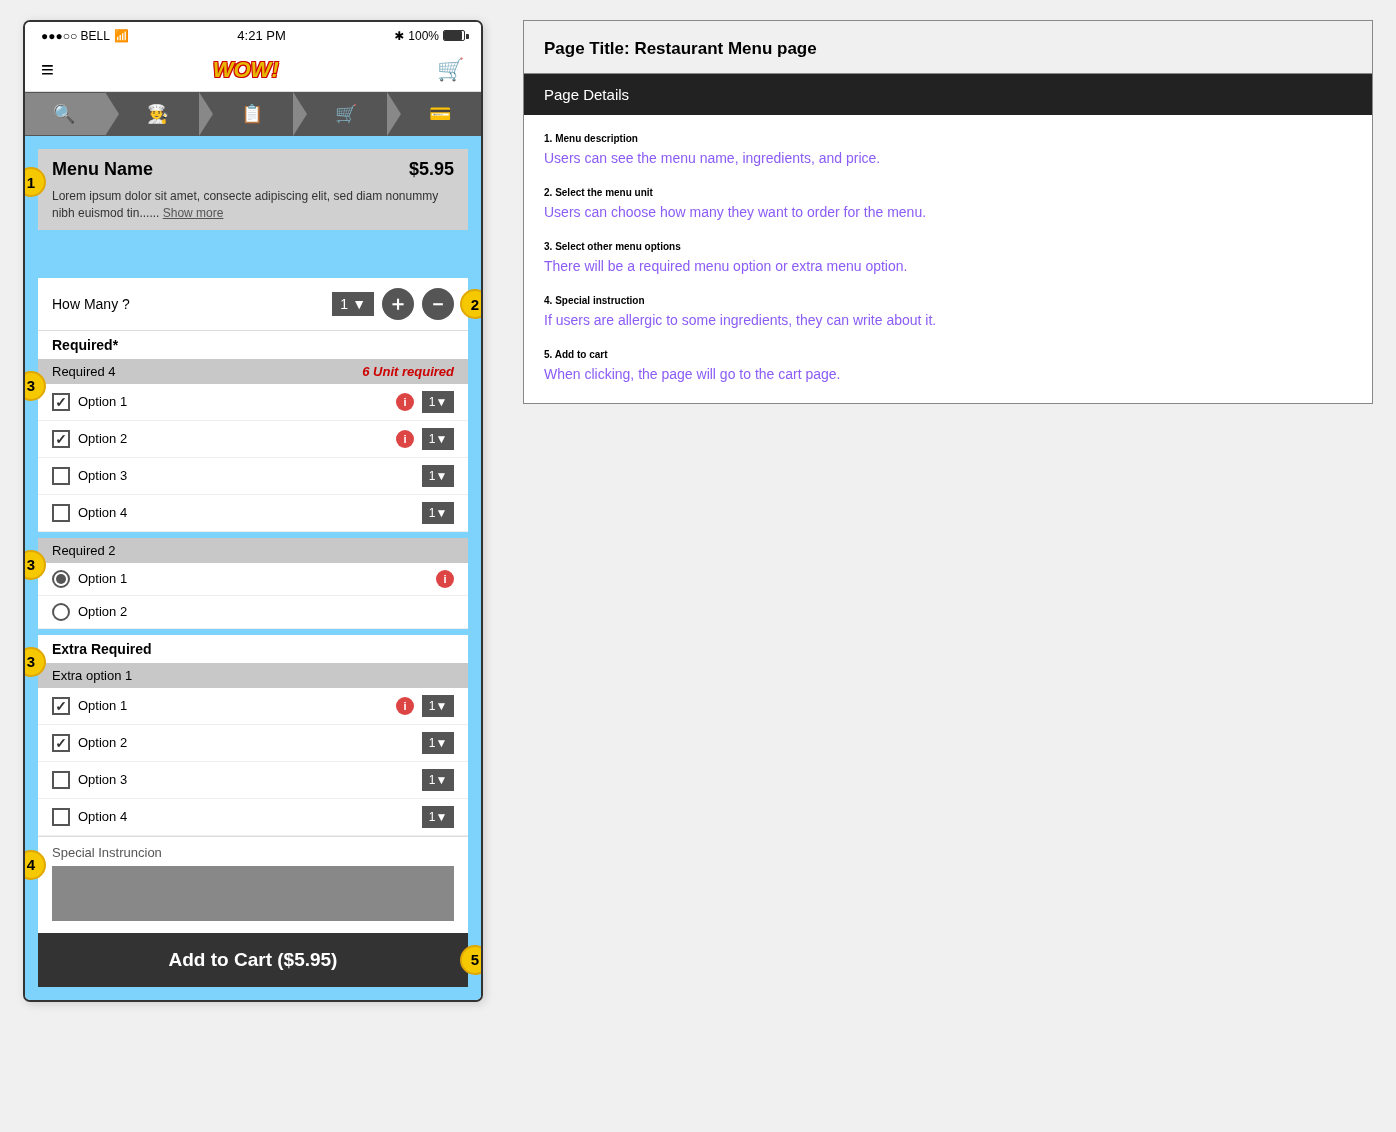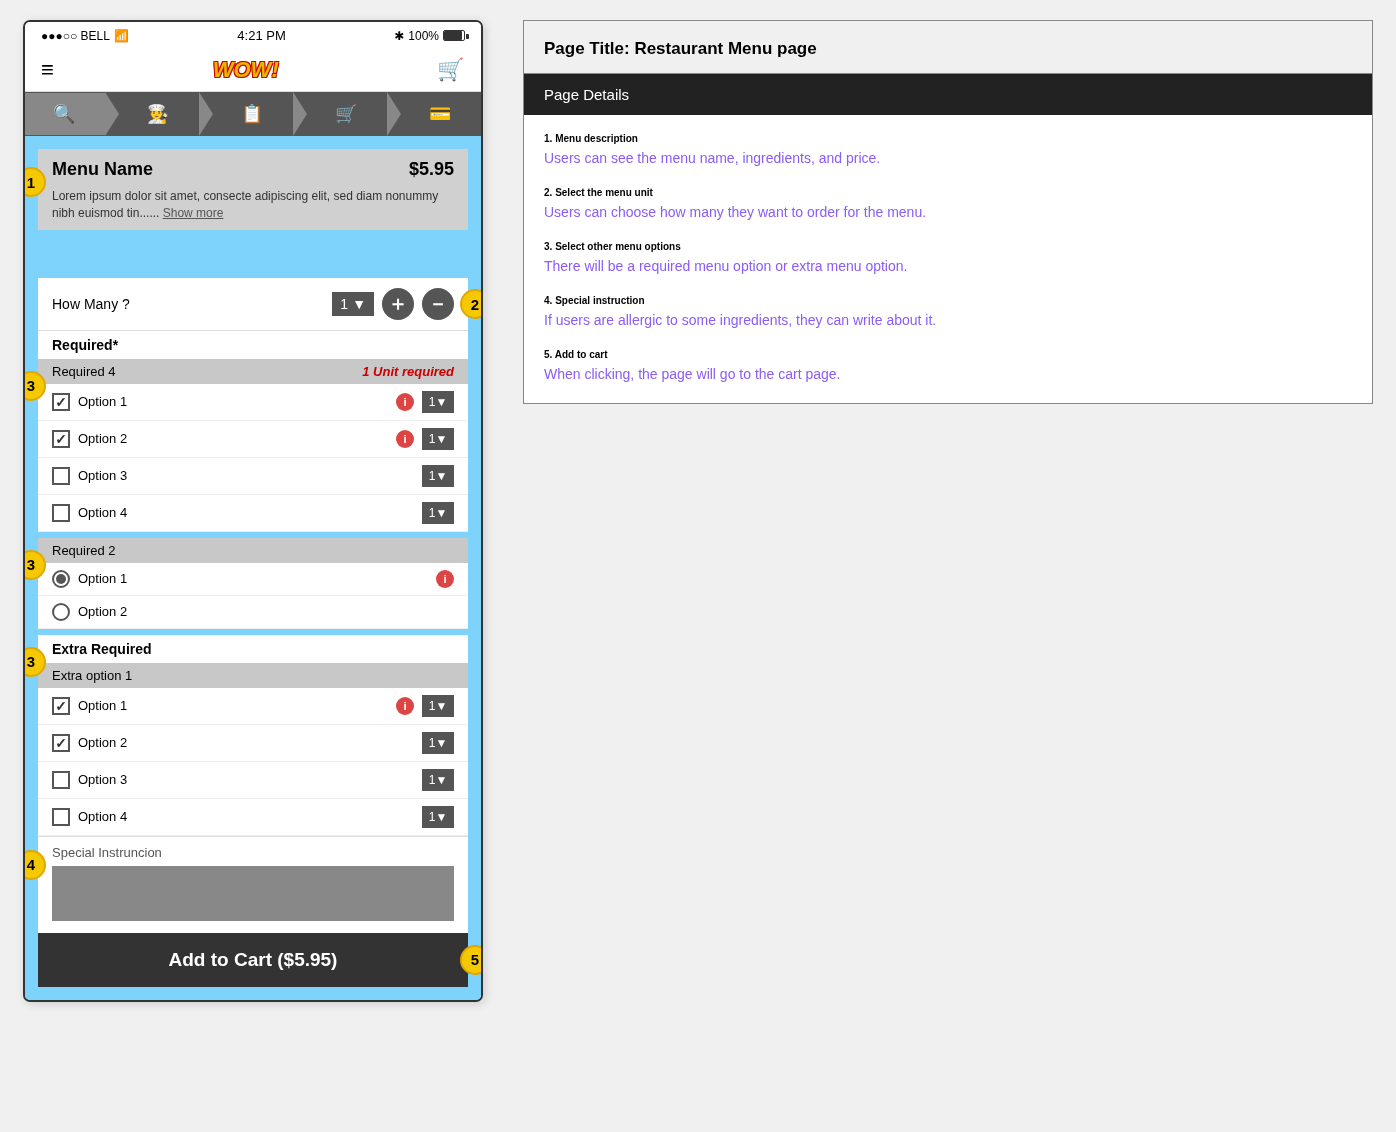--- a/index.html
+++ b/index.html
@@ -375,21 +375,21 @@
       </div>
 
       <div class="section-label-row">
         <span>Required*</span>
       </div>
 
       <div style="position:relative;">
         <div class="badge-outer" style="top:12px; transform:none;">3</div>
         <div class="required-header-row">
           <span>Required 4</span>
-          <span class="required-badge">1 Unit required</span>
+          <span class="required-badge">6 Unit required</span>
         </div>
 
         <div class="option-row">
           <div class="option-checkbox checked">
               <span class="checkmark">✓</span>
             </div>
           <span class="option-name">Option 1</span>
           <div class="info-dot">i</div>
           <div class="stepper-box">1▼</div>
         </div>

